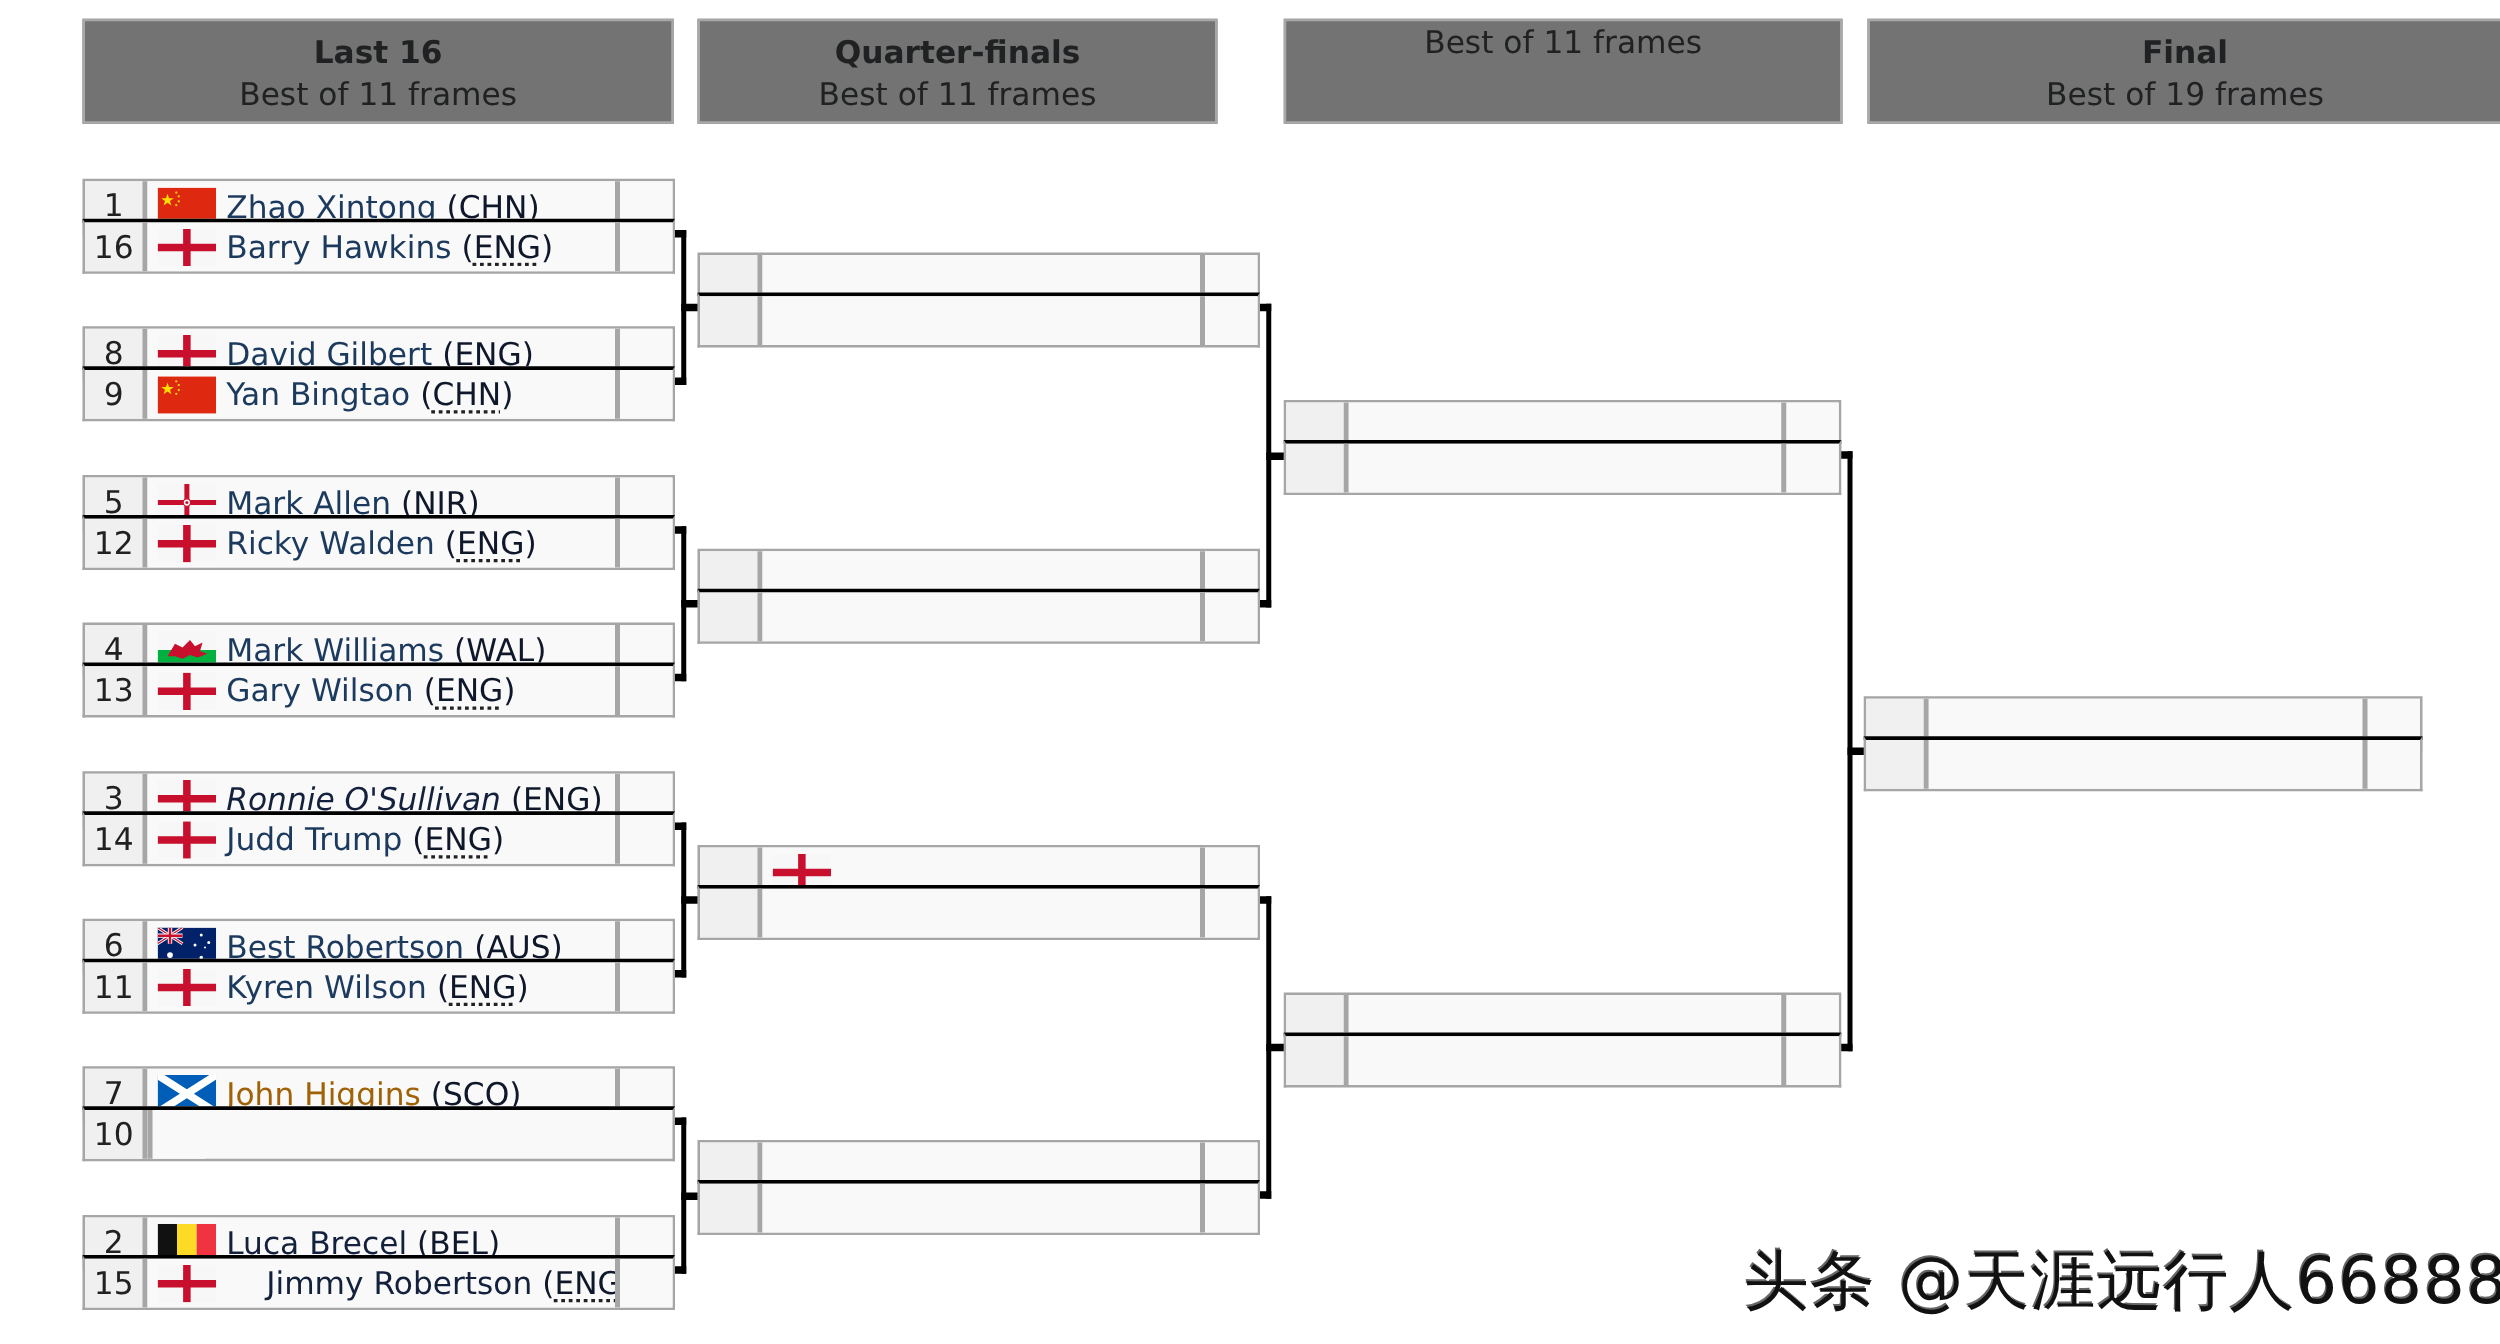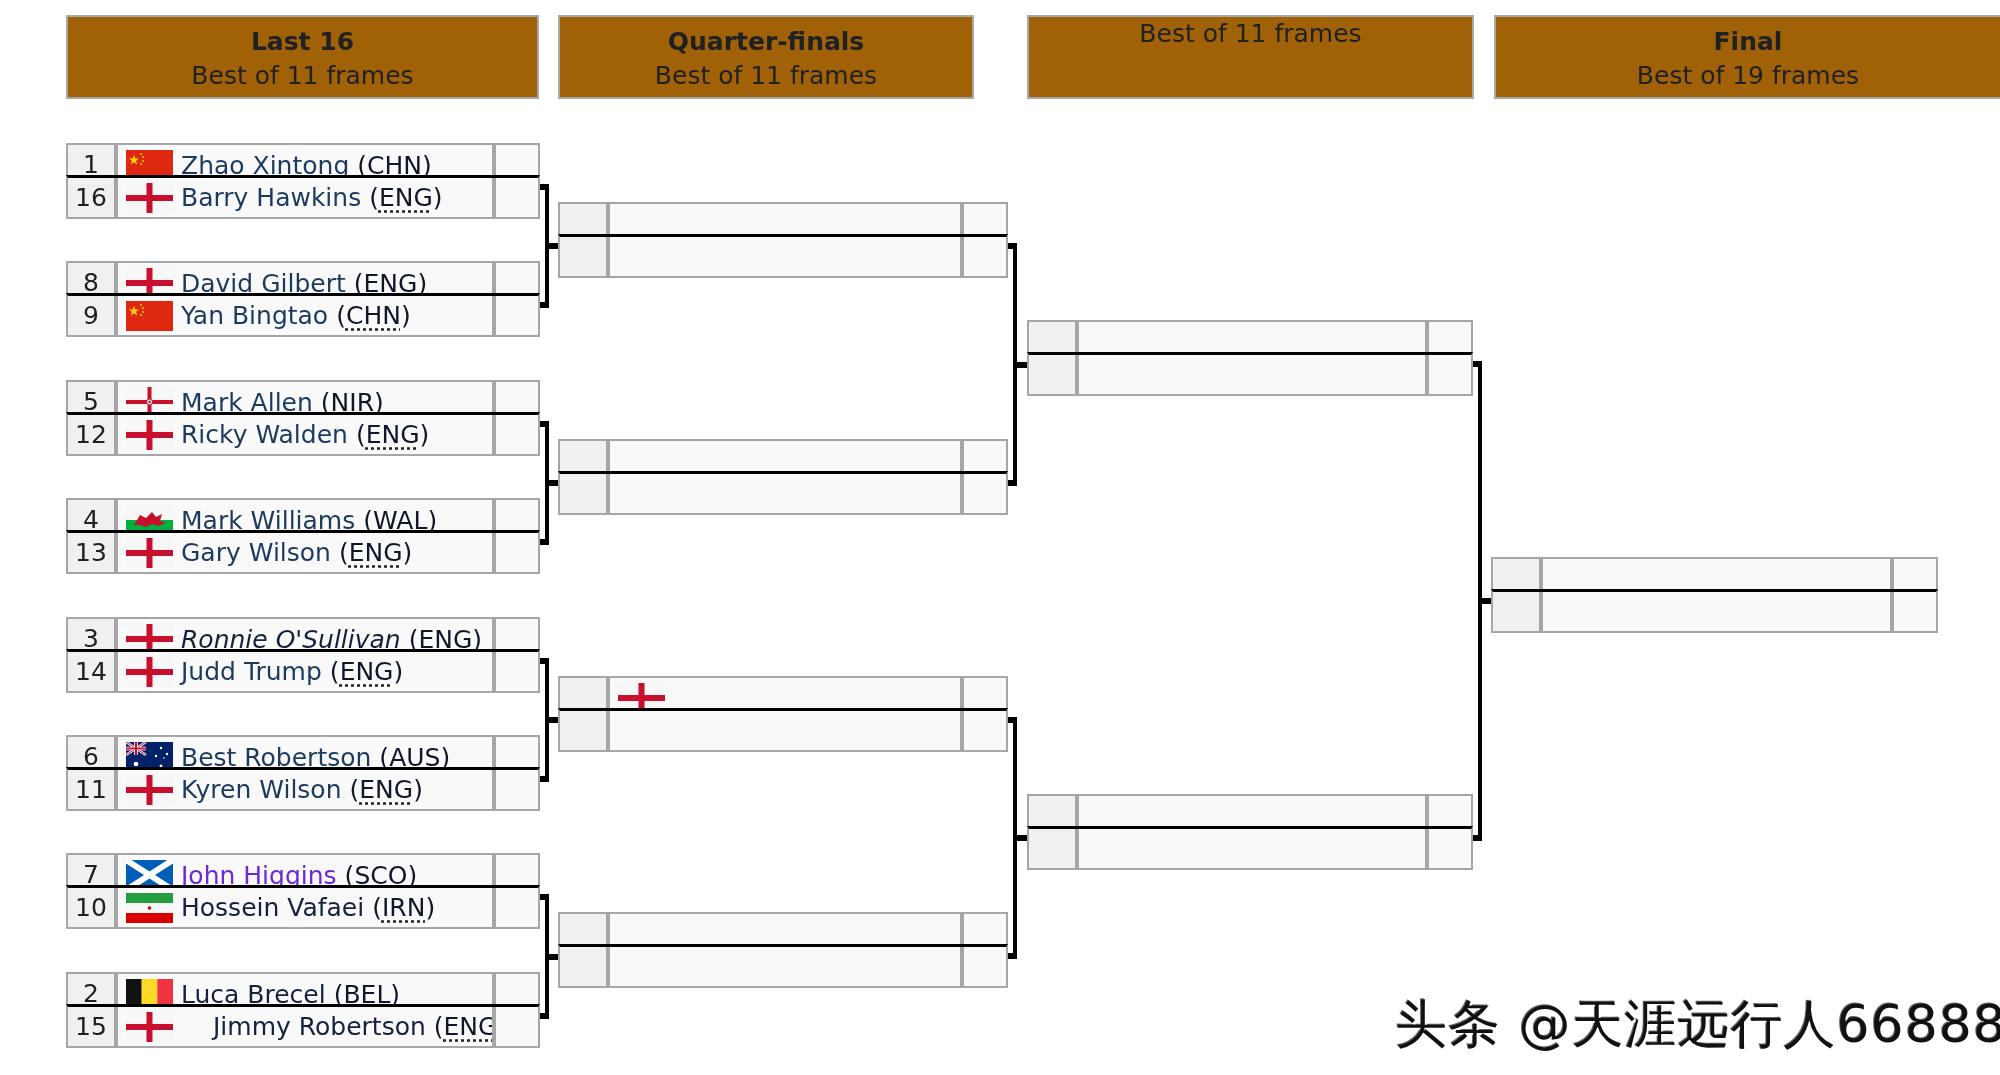--- a/index.html
+++ b/index.html
@@ -1,19 +1,19 @@
 <!DOCTYPE html>
 <html><head>
 <meta charset="utf-8">
 <style>
   html, body { margin: 0; padding: 0; background: #ffffff; }
   body { width: 2000px; height: 1075px; position: relative; overflow: hidden;
          font-family: "DejaVu Sans", "Liberation Sans", sans-serif; }
   .heading { position: absolute; top: 15px; height: 84px; box-sizing: border-box;
-             background: #a16207; border: 2px solid #a8a8a8; text-align: center; color: #202122; }
+             background: #737373; border: 2px solid #a8a8a8; text-align: center; color: #202122; }
   .heading .h-title { font-weight: bold; font-size: 25px; margin-top: 8px; line-height: 34px; }
   .heading .h-sub { font-size: 25px; line-height: 34px; }
 
   .match { position: absolute; box-sizing: border-box; }
   .row { position: absolute; left: 0; right: 0; height: 44px; box-sizing: border-box;
          border: 2px solid #a6a6a6; display: flex; background: #f9f9f9; }
   .row.r1 { top: 0; }
   .row.r2 { top: 32px; border-top: 3px solid #000000; }
   .seed { width: 46px; flex: none; background: #f0f0f0; border-right: 4px solid #a6a6a6;
           font-size: 25px; line-height: 40px; text-align: center; color: #202122; }
@@ -235,37 +235,27 @@
       </div>
     </div>
     <div class="match" style="left:66px;top:853px;width:474px;height:88px;">
       <div class="row r1">
         <div class="seed">7</div>
         <div class="name">
           <span class="flag"><svg width="47" height="30" viewBox="0 0 47 30">
               <rect width="47" height="30" fill="#005eb8"></rect>
               <path d="M0 0 L47 30 M47 0 L0 30" stroke="#ffffff" stroke-width="6"></path>
             </svg></span>
-          <span style="color: #6d28d9; text-align: right;">John Higgins</span>
+          <span style="color: #a16207; text-align: right;">John Higgins</span>
           <span class="country"><span>(</span><span class="code">SCO</span><span>)</span></span>
         </div>
         <div class="score"></div>
       </div>
       <div class="row r2">
         <div class="seed">10</div>
-        <div class="name">
-          <span class="flag"><svg width="47" height="30" viewBox="0 0 47 30">
-              <rect y="0" width="47" height="10" fill="#239f40"></rect>
-              <rect y="10" width="47" height="10" fill="#f7f7f7"></rect>
-        <rect y="20" width="47" height="10" fill="#da0000"></rect>
-              <circle cx="23.5" cy="15" r="1.8" fill="#da0000"></circle>
-            </svg></span>
-          <span style="color: rgb(20, 33, 61);">Hossein Vafaei</span>
-          <span class="country"><span>(</span><span class="code">IRN</span><span>)</span></span>
-        </div>
         <div class="score"></div>
       </div>
     </div>
     <div class="match" style="left:66px;top:972px;width:474px;height:88px;">
       <div class="row r1">
         <div class="seed">2</div>
         <div class="name">
           <span class="flag"><svg width="47" height="30" viewBox="0 0 47 30">
               <rect x="0" width="15.7" height="30" fill="#111"></rect>
               <rect x="15.7" width="15.6" height="30" fill="#fdda24"></rect>

